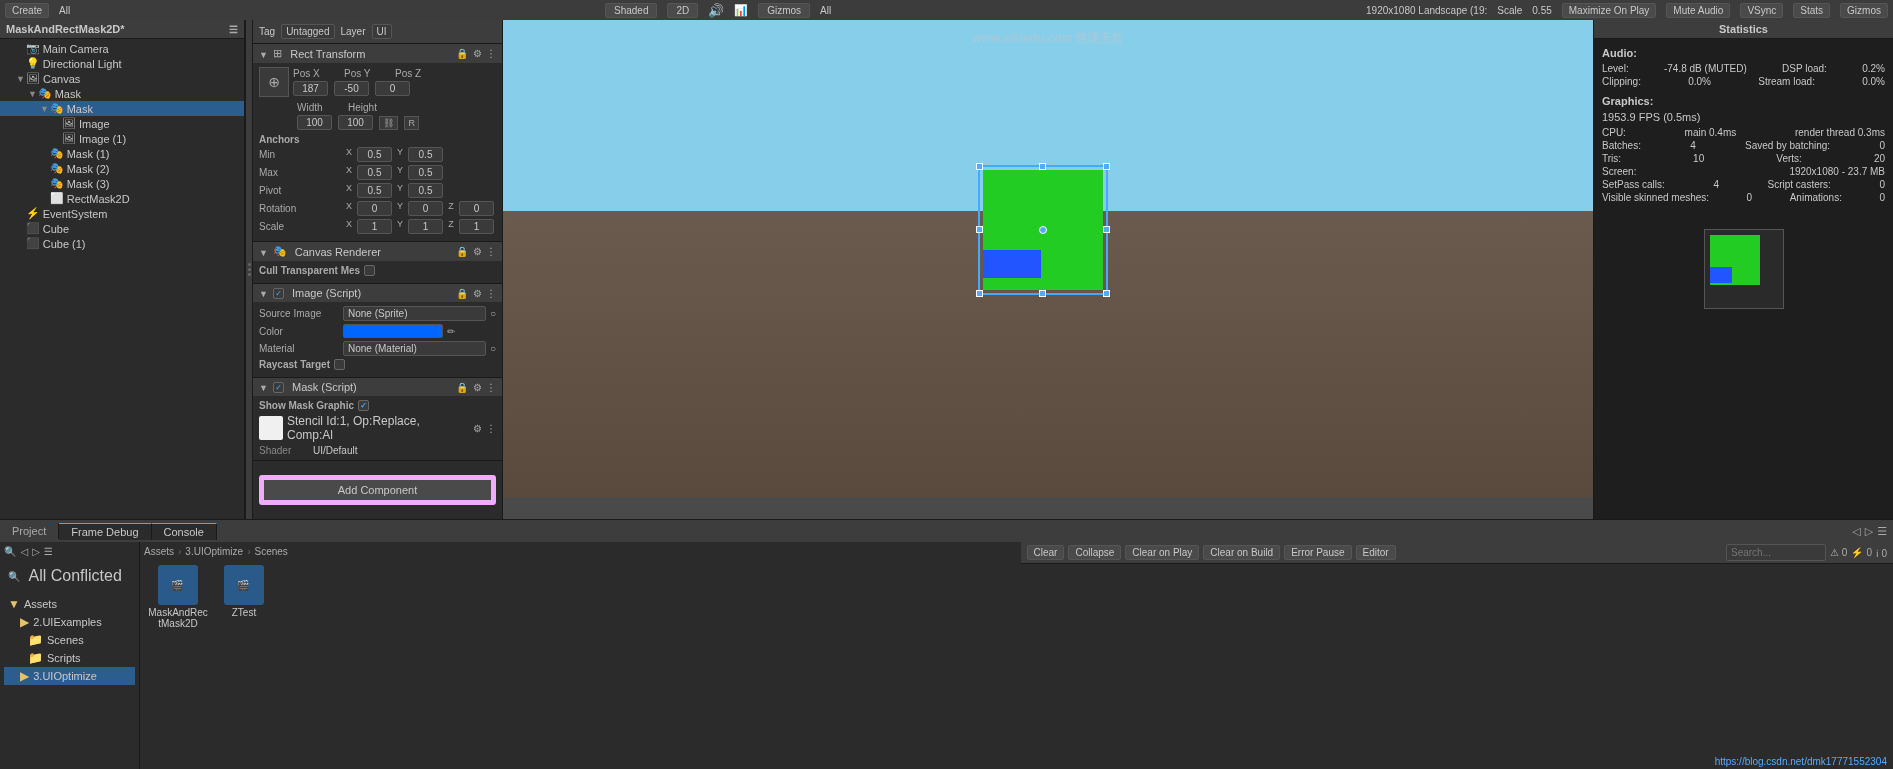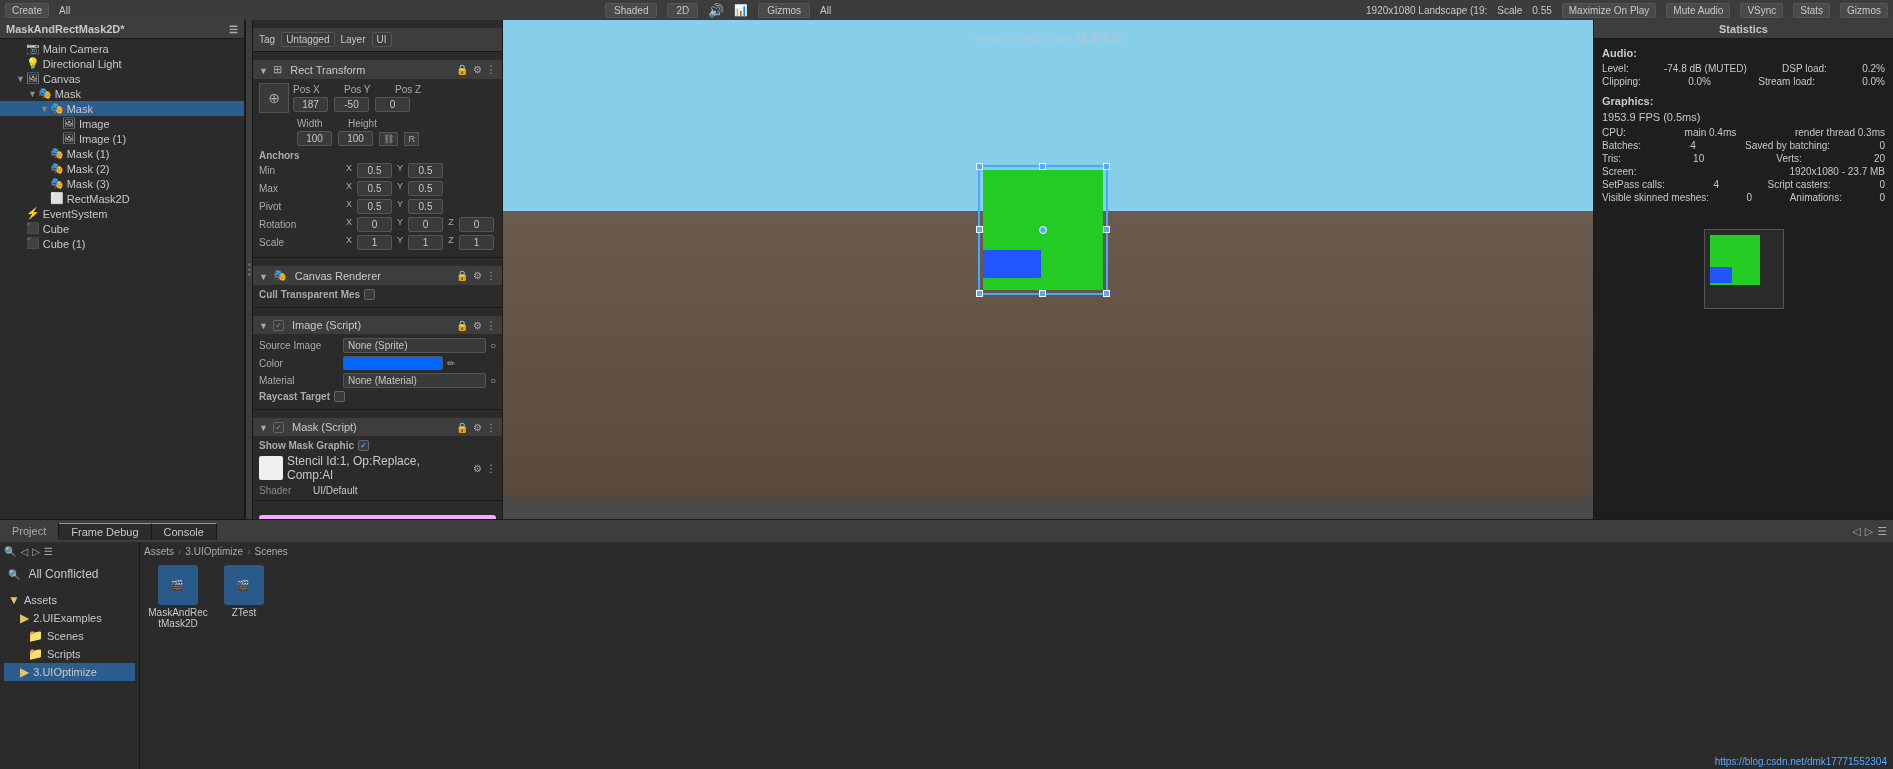--- a/index.html
+++ b/index.html
@@ -16,21 +16,21 @@
     .hierarchy-panel { width: 245px; background: #2b2b2b; border-right: 1px solid #1a1a1a; display: flex; flex-direction: column; flex-shrink: 0; }
     .panel-header { background: #3d3d3d; padding: 3px 6px; font-size: 11px; font-weight: bold; border-bottom: 1px solid #1a1a1a; display: flex; align-items: center; gap: 4px; }
     .hierarchy-content { flex: 1; overflow-y: auto; padding: 2px 0; }
     .hier-item { display: flex; align-items: center; padding: 1px 4px; cursor: pointer; white-space: nowrap; }
     .hier-item.selected { background: #2c5d8f; }
     .hier-arrow { display: inline-block; width: 10px; font-size: 9px; color: #888; }
     .hier-text { font-size: 11px; text-align: center; }
 
     
     .inspector-panel { width: 250px; background: #2b2b2b; border-right: 1px solid #1a1a1a; display: flex; flex-direction: column; flex-shrink: 0; overflow-y: auto; }
-    .inspector-section { border-bottom: 1px solid #1a1a1a; margin-top: 8px; }
+    .inspector-section { border-bottom: 1px solid #1a1a1a; }
     .section-header { background: #3d3d3d; padding: 3px 6px; display: flex; align-items: center; gap: 4px; cursor: pointer; }
     .section-title { font-size: 11px; font-weight: normal; }
     .section-content { padding: 4px 6px; }
     .field-row { display: flex; align-items: center; margin-bottom: 3px; gap: 4px; }
     .field-label { width: 80px; font-size: 10px; color: #aaa; flex-shrink: 0; }
     .field-value { font-size: 10px; color: #c8c8c8; background: #3a3a3a; border: 1px solid #555; padding: 1px 4px; border-radius: 2px; flex: 1; }
     .xyz-group { display: flex; gap: 2px; flex: 1; }
     .xyz-label { font-size: 9px; color: #aaa; width: 12px; text-align: center; }
     .xyz-val { font-size: 10px; color: #c8c8c8; background: #3a3a3a; border: 1px solid #555; padding: 1px 3px; border-radius: 2px; min-width: 35px; text-align: center; }
     .color-swatch { width: 100px; height: 14px; background: #0066ff; border: 1px solid #555; border-radius: 2px; }
@@ -67,21 +67,21 @@
     .bottom-tab { padding: 2px 12px; font-size: 11px; cursor: pointer; border-right: 1px solid #1a1a1a; color: #aaa; }
     .bottom-tab.active { color: #c8c8c8; background: #2b2b2b; border-top: 1px solid #4af; }
     .bottom-content { display: flex; flex: 1; }
 
     
     .project-panel { width: 140px; background: #2b2b2b; border-right: 1px solid #1a1a1a; padding: 4px; }
     .project-panel-header { display: flex; align-items: center; gap: 4px; margin-bottom: 4px; }
     .project-item { display: flex; align-items: center; gap: 4px; padding: 2px 4px; cursor: pointer; font-size: 11px; }
     .project-item.selected { background: #2c5d8f; }
     .proj-folder-icon { color: #e6c36b; font-size: 12px; }
-    .conflicted-text { color: #c8c8c8; font-size: 12px; padding: 4px; }
+    .conflicted-text { color: #c8c8c8; font-size: 16px; padding: 4px; }
 
     
     .file-browser { flex: 1; padding: 4px; }
     .breadcrumb { font-size: 10px; color: #aaa; margin-bottom: 4px; display: flex; gap: 4px; align-items: center; }
     .breadcrumb-sep { color: #666; }
     .file-grid { display: flex; gap: 8px; flex-wrap: wrap; }
     .file-item { display: flex; flex-direction: column; align-items: center; gap: 2px; cursor: pointer; padding: 4px; border-radius: 3px; }
     .file-icon { width: 40px; height: 40px; background: #4a4a4a; border-radius: 3px; display: flex; align-items: center; justify-content: center; font-size: 10px; color: #aaa; }
     .file-name { font-size: 10px; color: #c8c8c8; text-align: center; max-width: 60px; word-break: break-word; }
 
@@ -594,20 +594,33 @@
           <span class="file-name">MaskAndRectMask2D</span>
         </div>
         <div class="file-item">
           <div class="file-icon" style="background:#2a5a8a;color:#7af;">🎬</div>
           <span class="file-name">ZTest</span>
         </div>
       </div>
     </div>
 
     <div class="console-panel">
+      <div class="console-toolbar">
+        <button class="console-btn">Clear</button>
+        <button class="console-btn">Collapse</button>
+        <button class="console-btn">Clear on Play</button>
+        <button class="console-btn">Clear on Build</button>
+        <button class="console-btn">Error Pause</button>
+        <button class="console-btn">Editor</button>
+        <div style="flex:1;"></div>
+        <input type="text" style="background: rgb(58, 58, 58); border: 1px solid rgb(85, 85, 85); color: rgb(200, 200, 200); font-size: 10px; padding: 2px 4px; border-radius: 2px; width: 100px;" placeholder="Search...">
+        <span style="color:#aaa;font-size:10px;">⚠ 0</span>
+        <span style="color:#aaa;font-size:10px;">⚡ 0</span>
+        <span style="color:#aaa;font-size:10px;">ℹ 0</span>
+      </div>
       <div class="console-content">
         
       </div>
       <div style="font-size:10px;color:#5af;padding:2px 6px;text-align:right;">https://blog.csdn.net/dmk17771552304</div>
     </div>
 
   </div>
 </div>
 
 </body></html>

